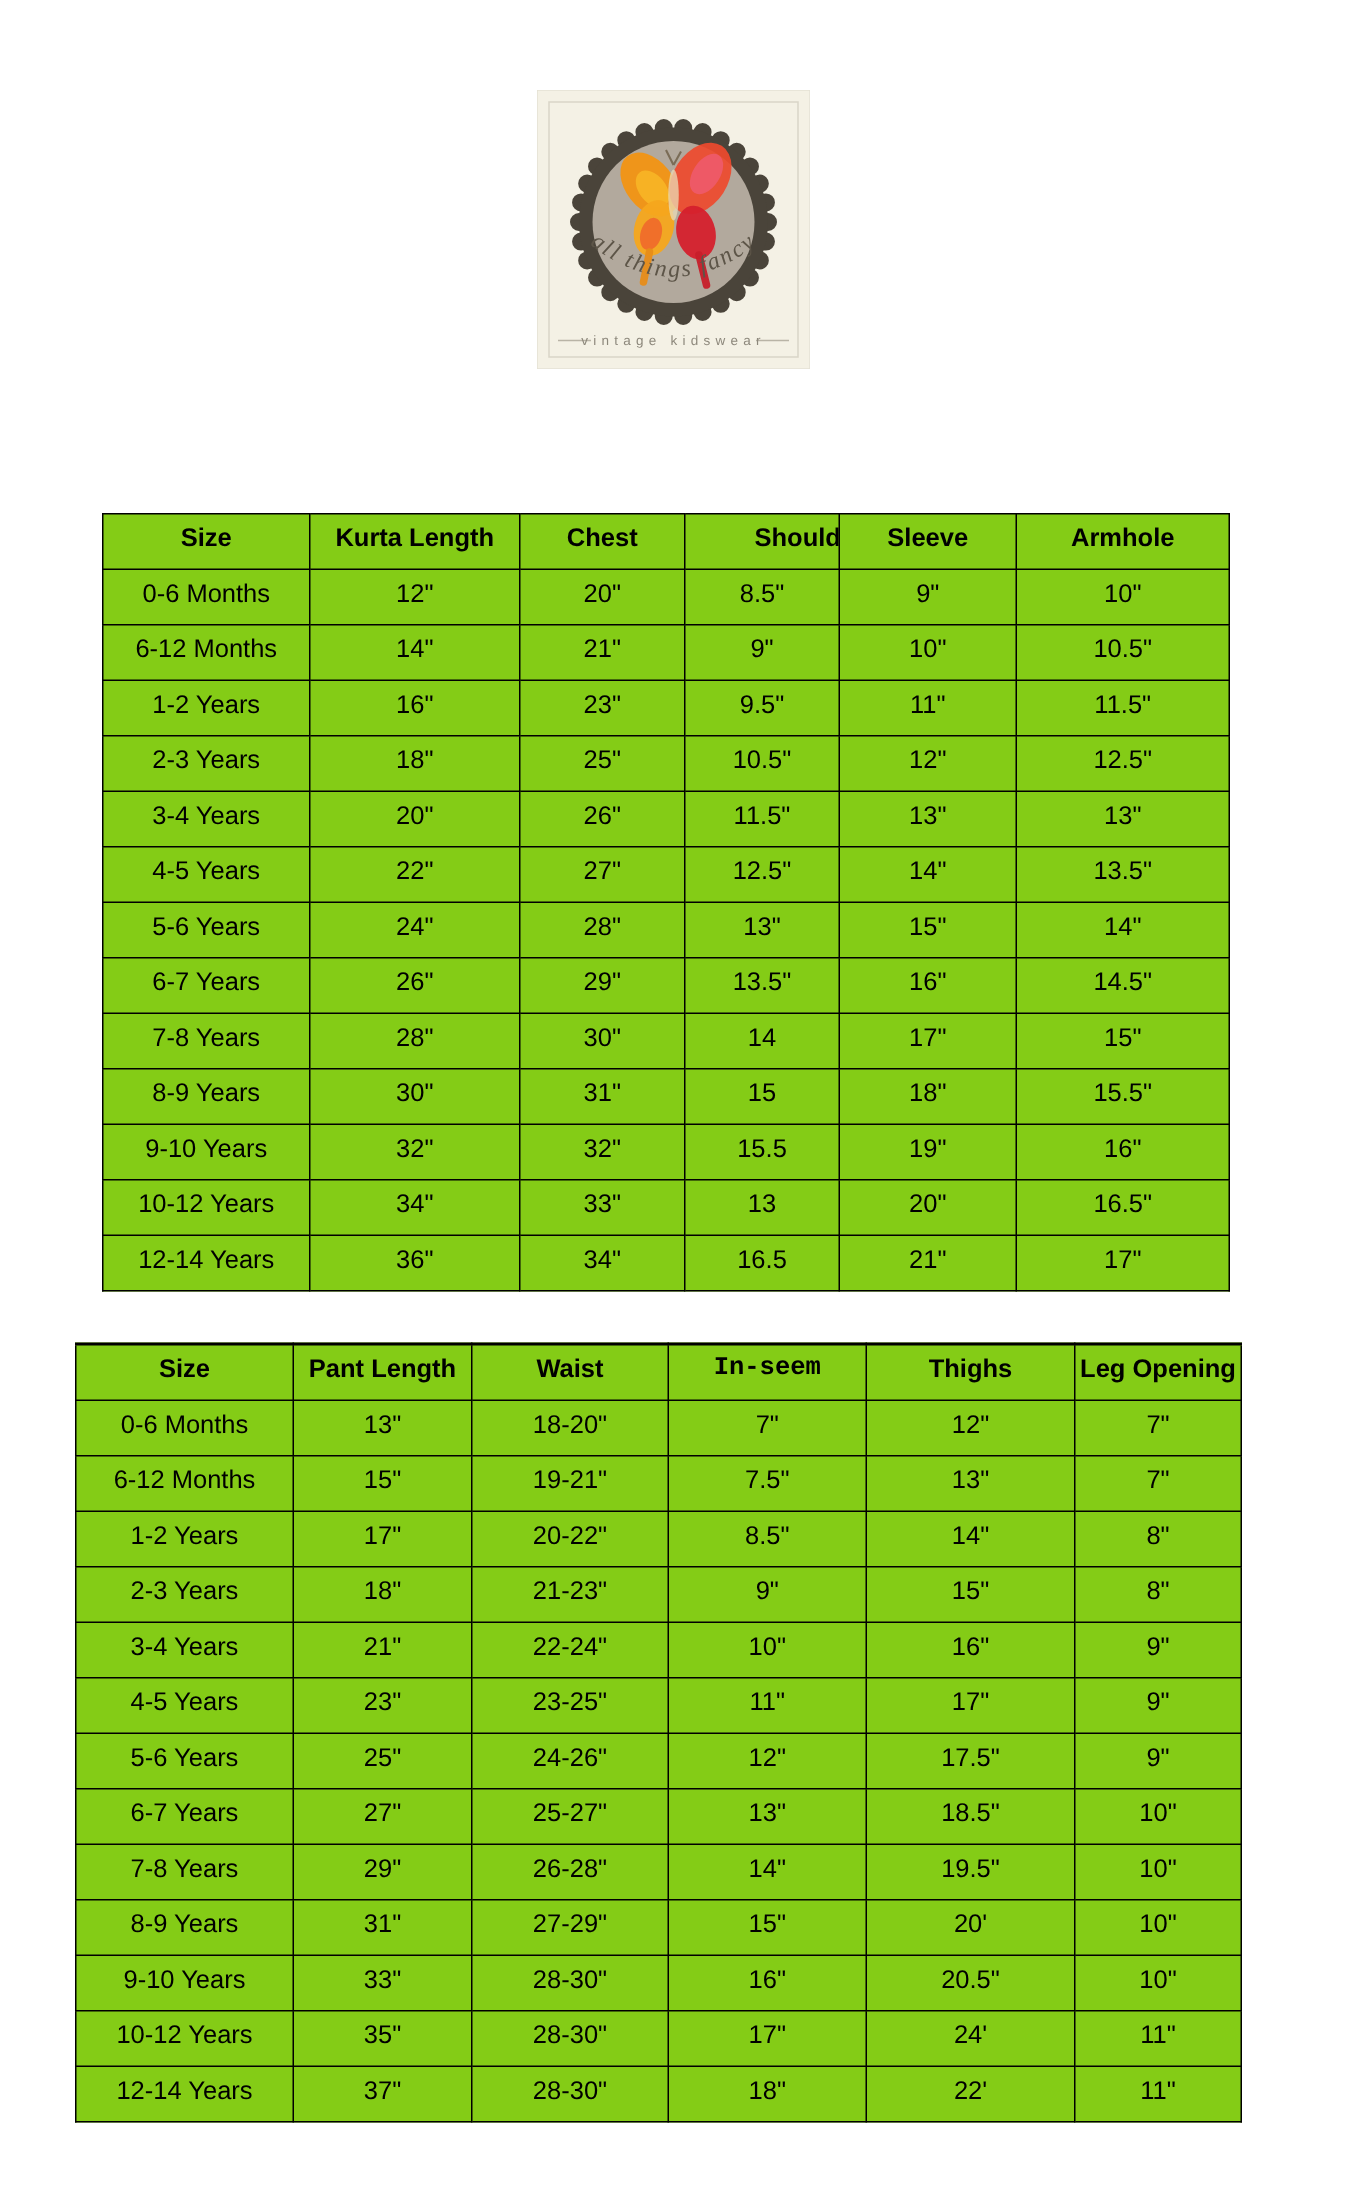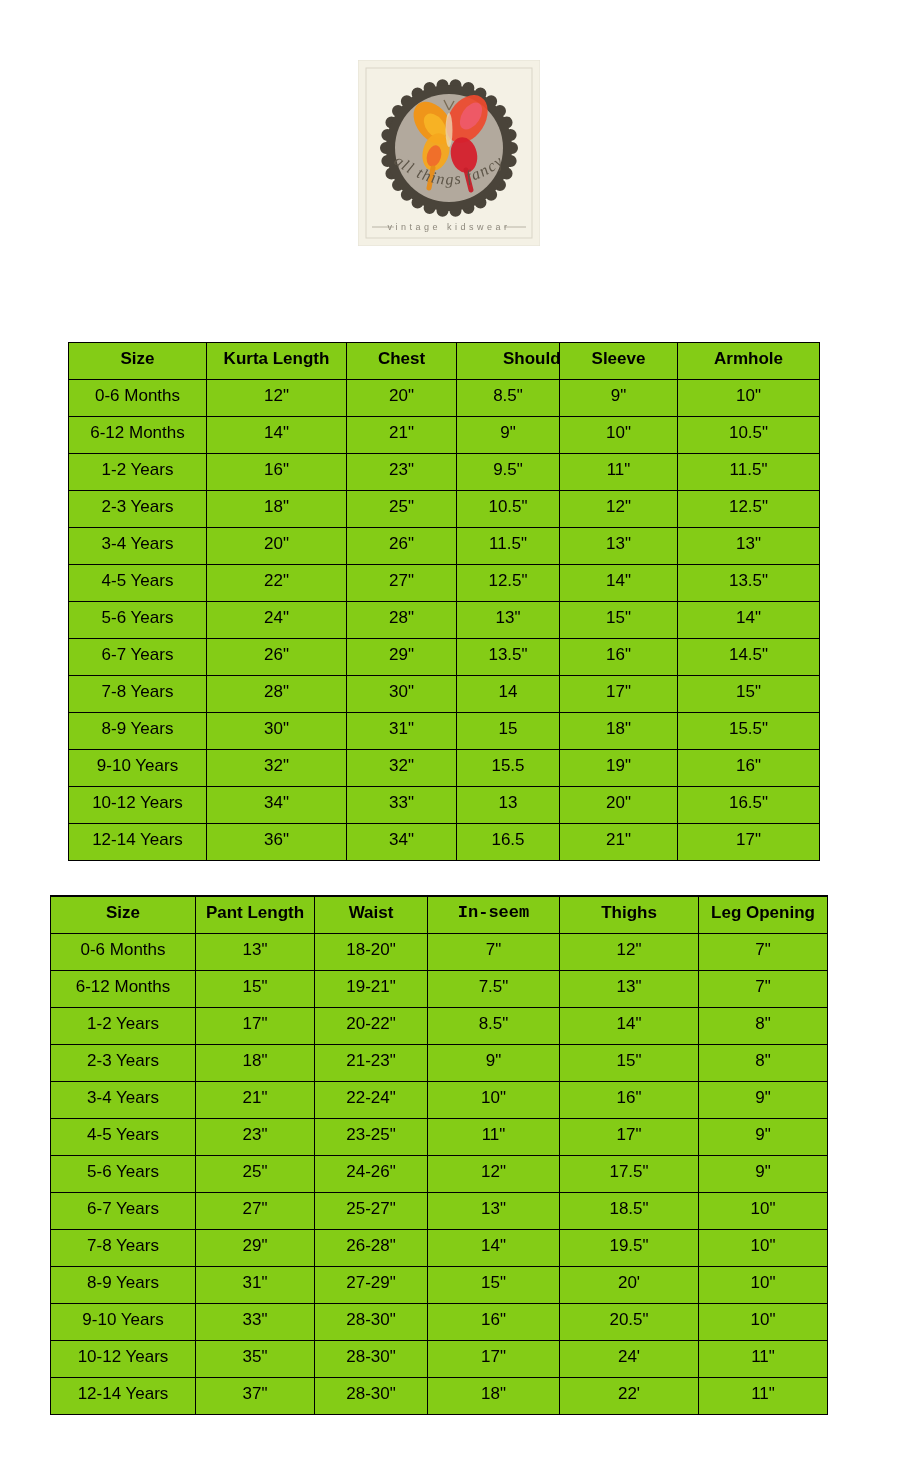--- a/index.html
+++ b/index.html
@@ -37,21 +37,21 @@
   .kurta-table th:nth-child(1) { width: 138px; }
   .kurta-table th:nth-child(2) { width: 140px; text-align: center; }
   .kurta-table th:nth-child(3) { width: 110px; }
   .kurta-table th:nth-child(4) { width: 103px; padding-left: 46px; }
   .kurta-table th:nth-child(5) { width: 118px; }
 
   .pyjama-table { position: absolute; top: 895px; left: 50px; width: 778px; }
   .pyjama-table { border-top: 2px solid #000; }
   .pyjama-table th:nth-child(1) { width: 145px; }
   .pyjama-table th:nth-child(2) { width: 119px; margin-top: 44px; }
-  .pyjama-table th:nth-child(3) { width: 113px; }
+  .pyjama-table th:nth-child(3) { width: 131px; }
   .pyjama-table th:nth-child(4) { width: 132px; font-family: Liberation Mono, monospace; }
   .pyjama-table th:nth-child(5) { width: 139px; }
 </style>
 </head>
 <body>
 
 <div class="page">
 
   <div class="logo-wrap">
     <svg width="182" height="186" viewBox="0 0 182 186" xmlns="http://www.w3.org/2000/svg">

